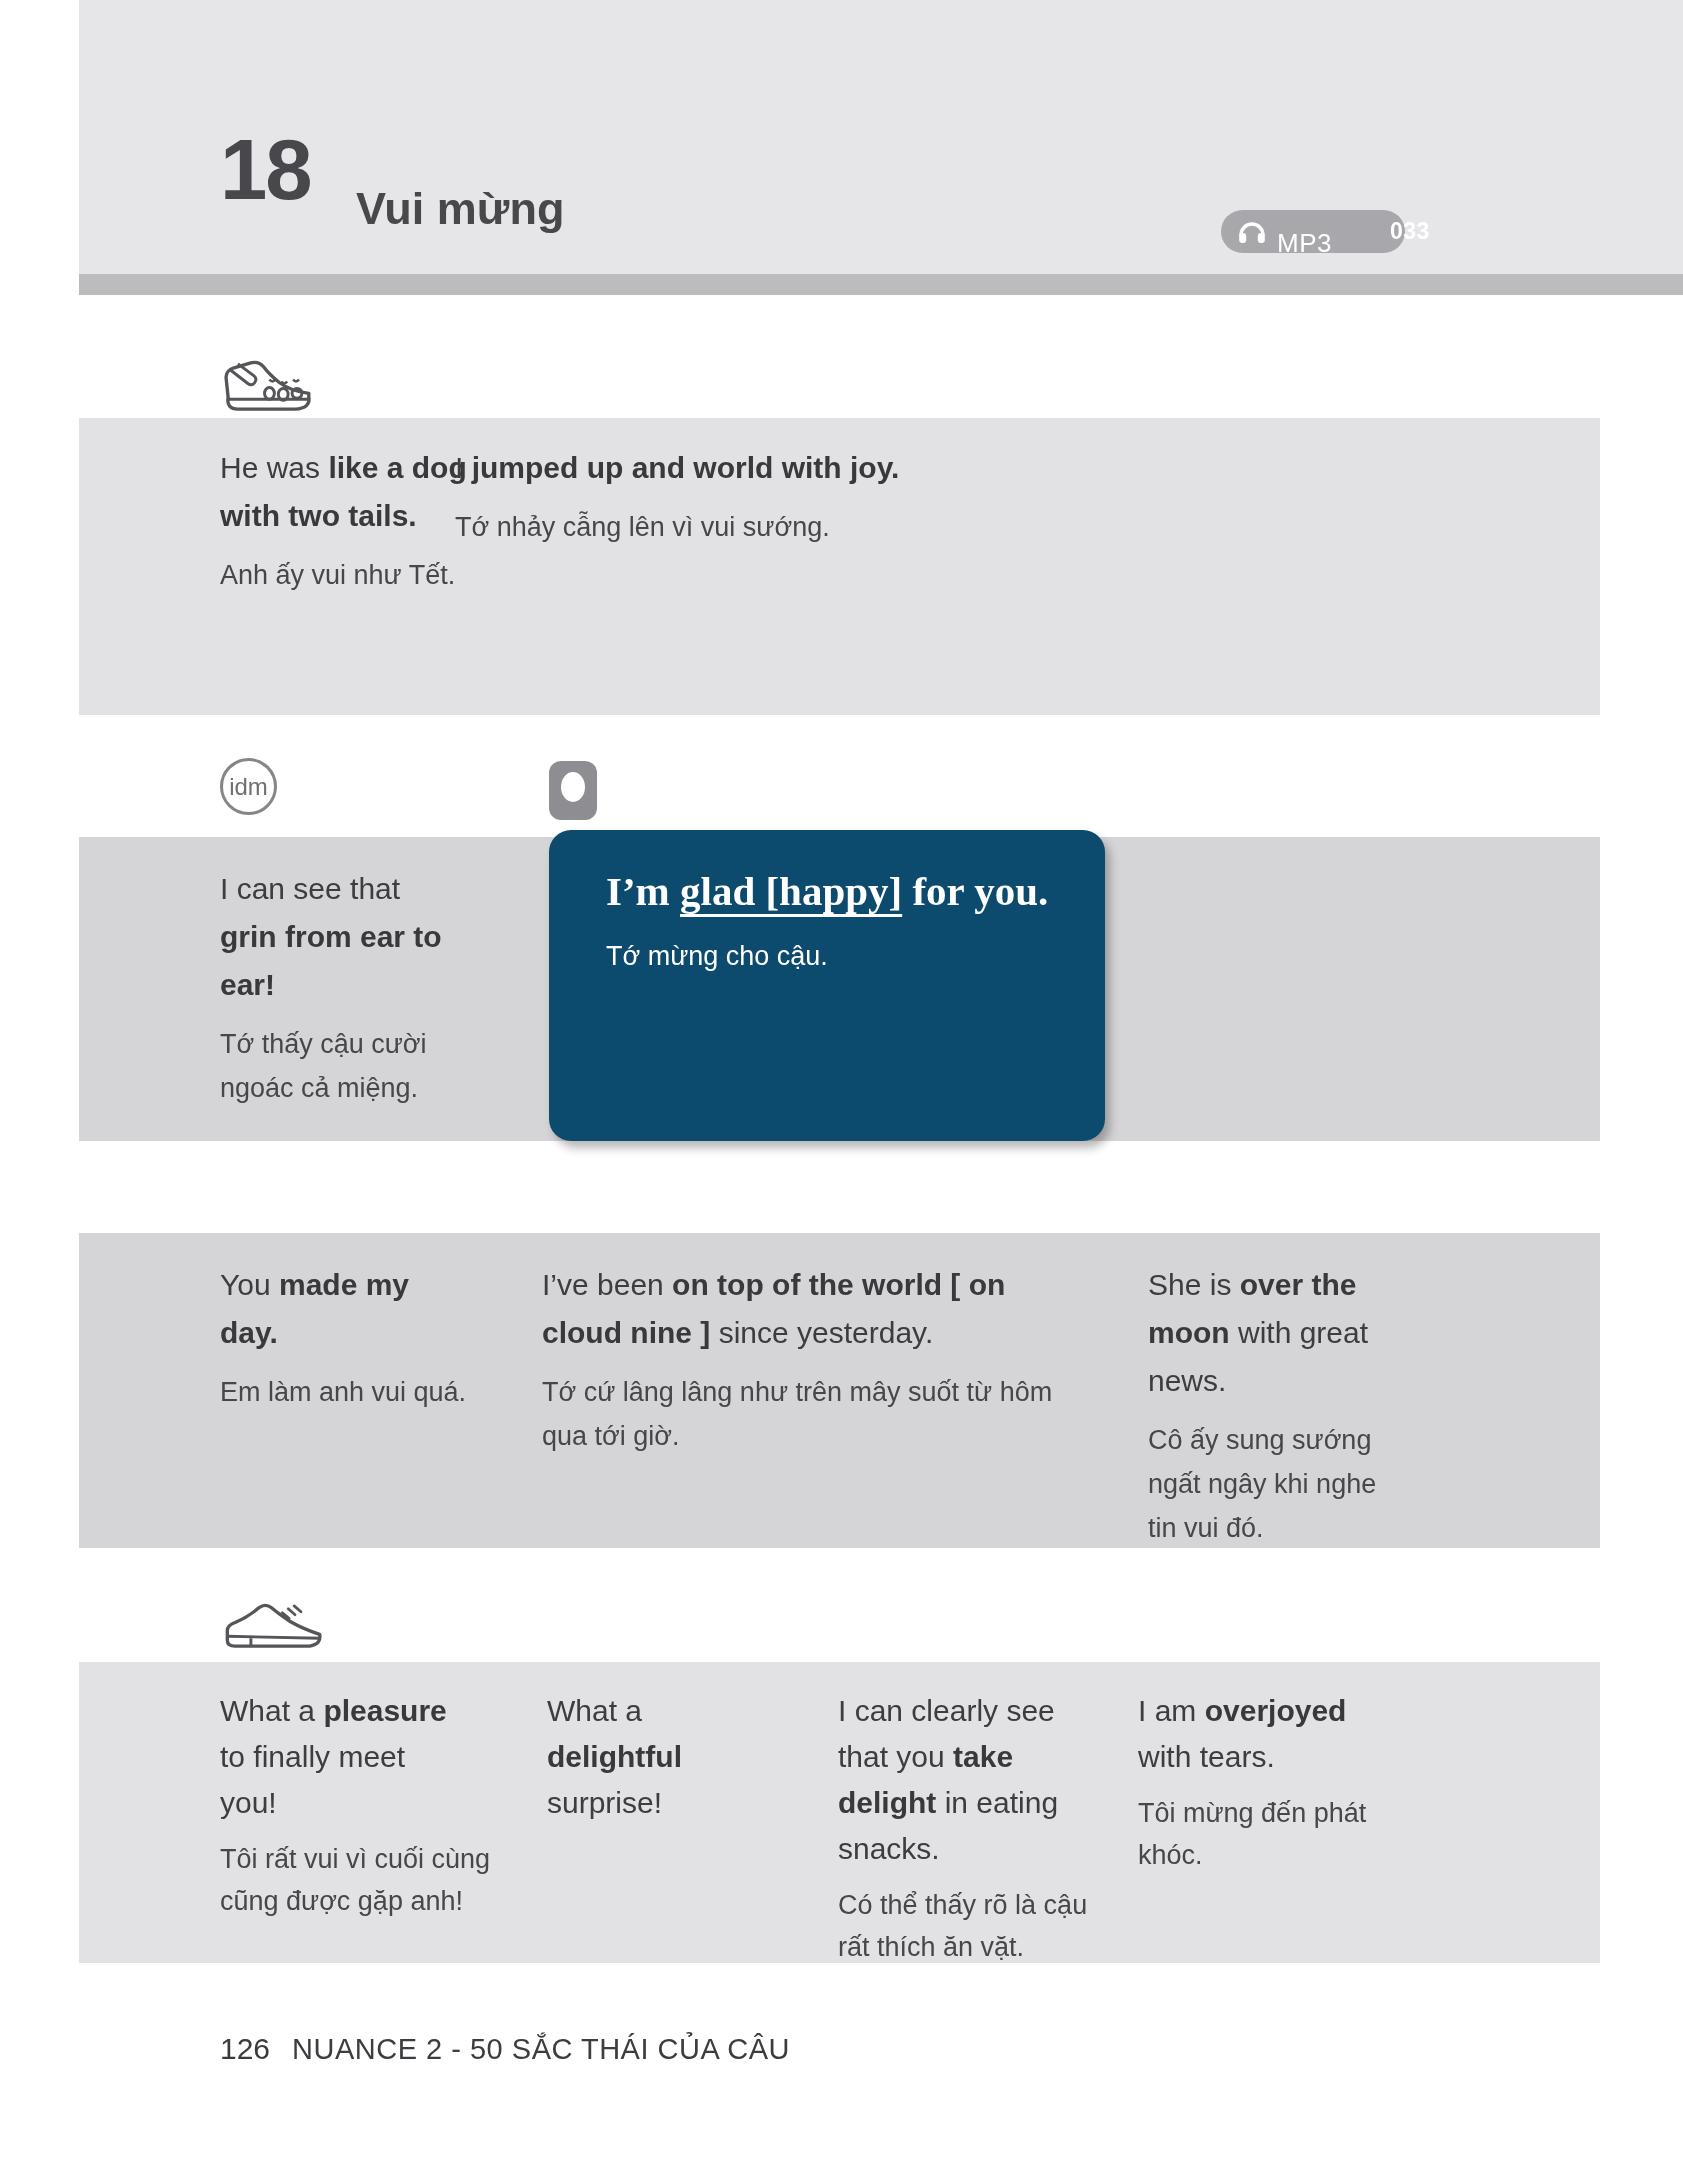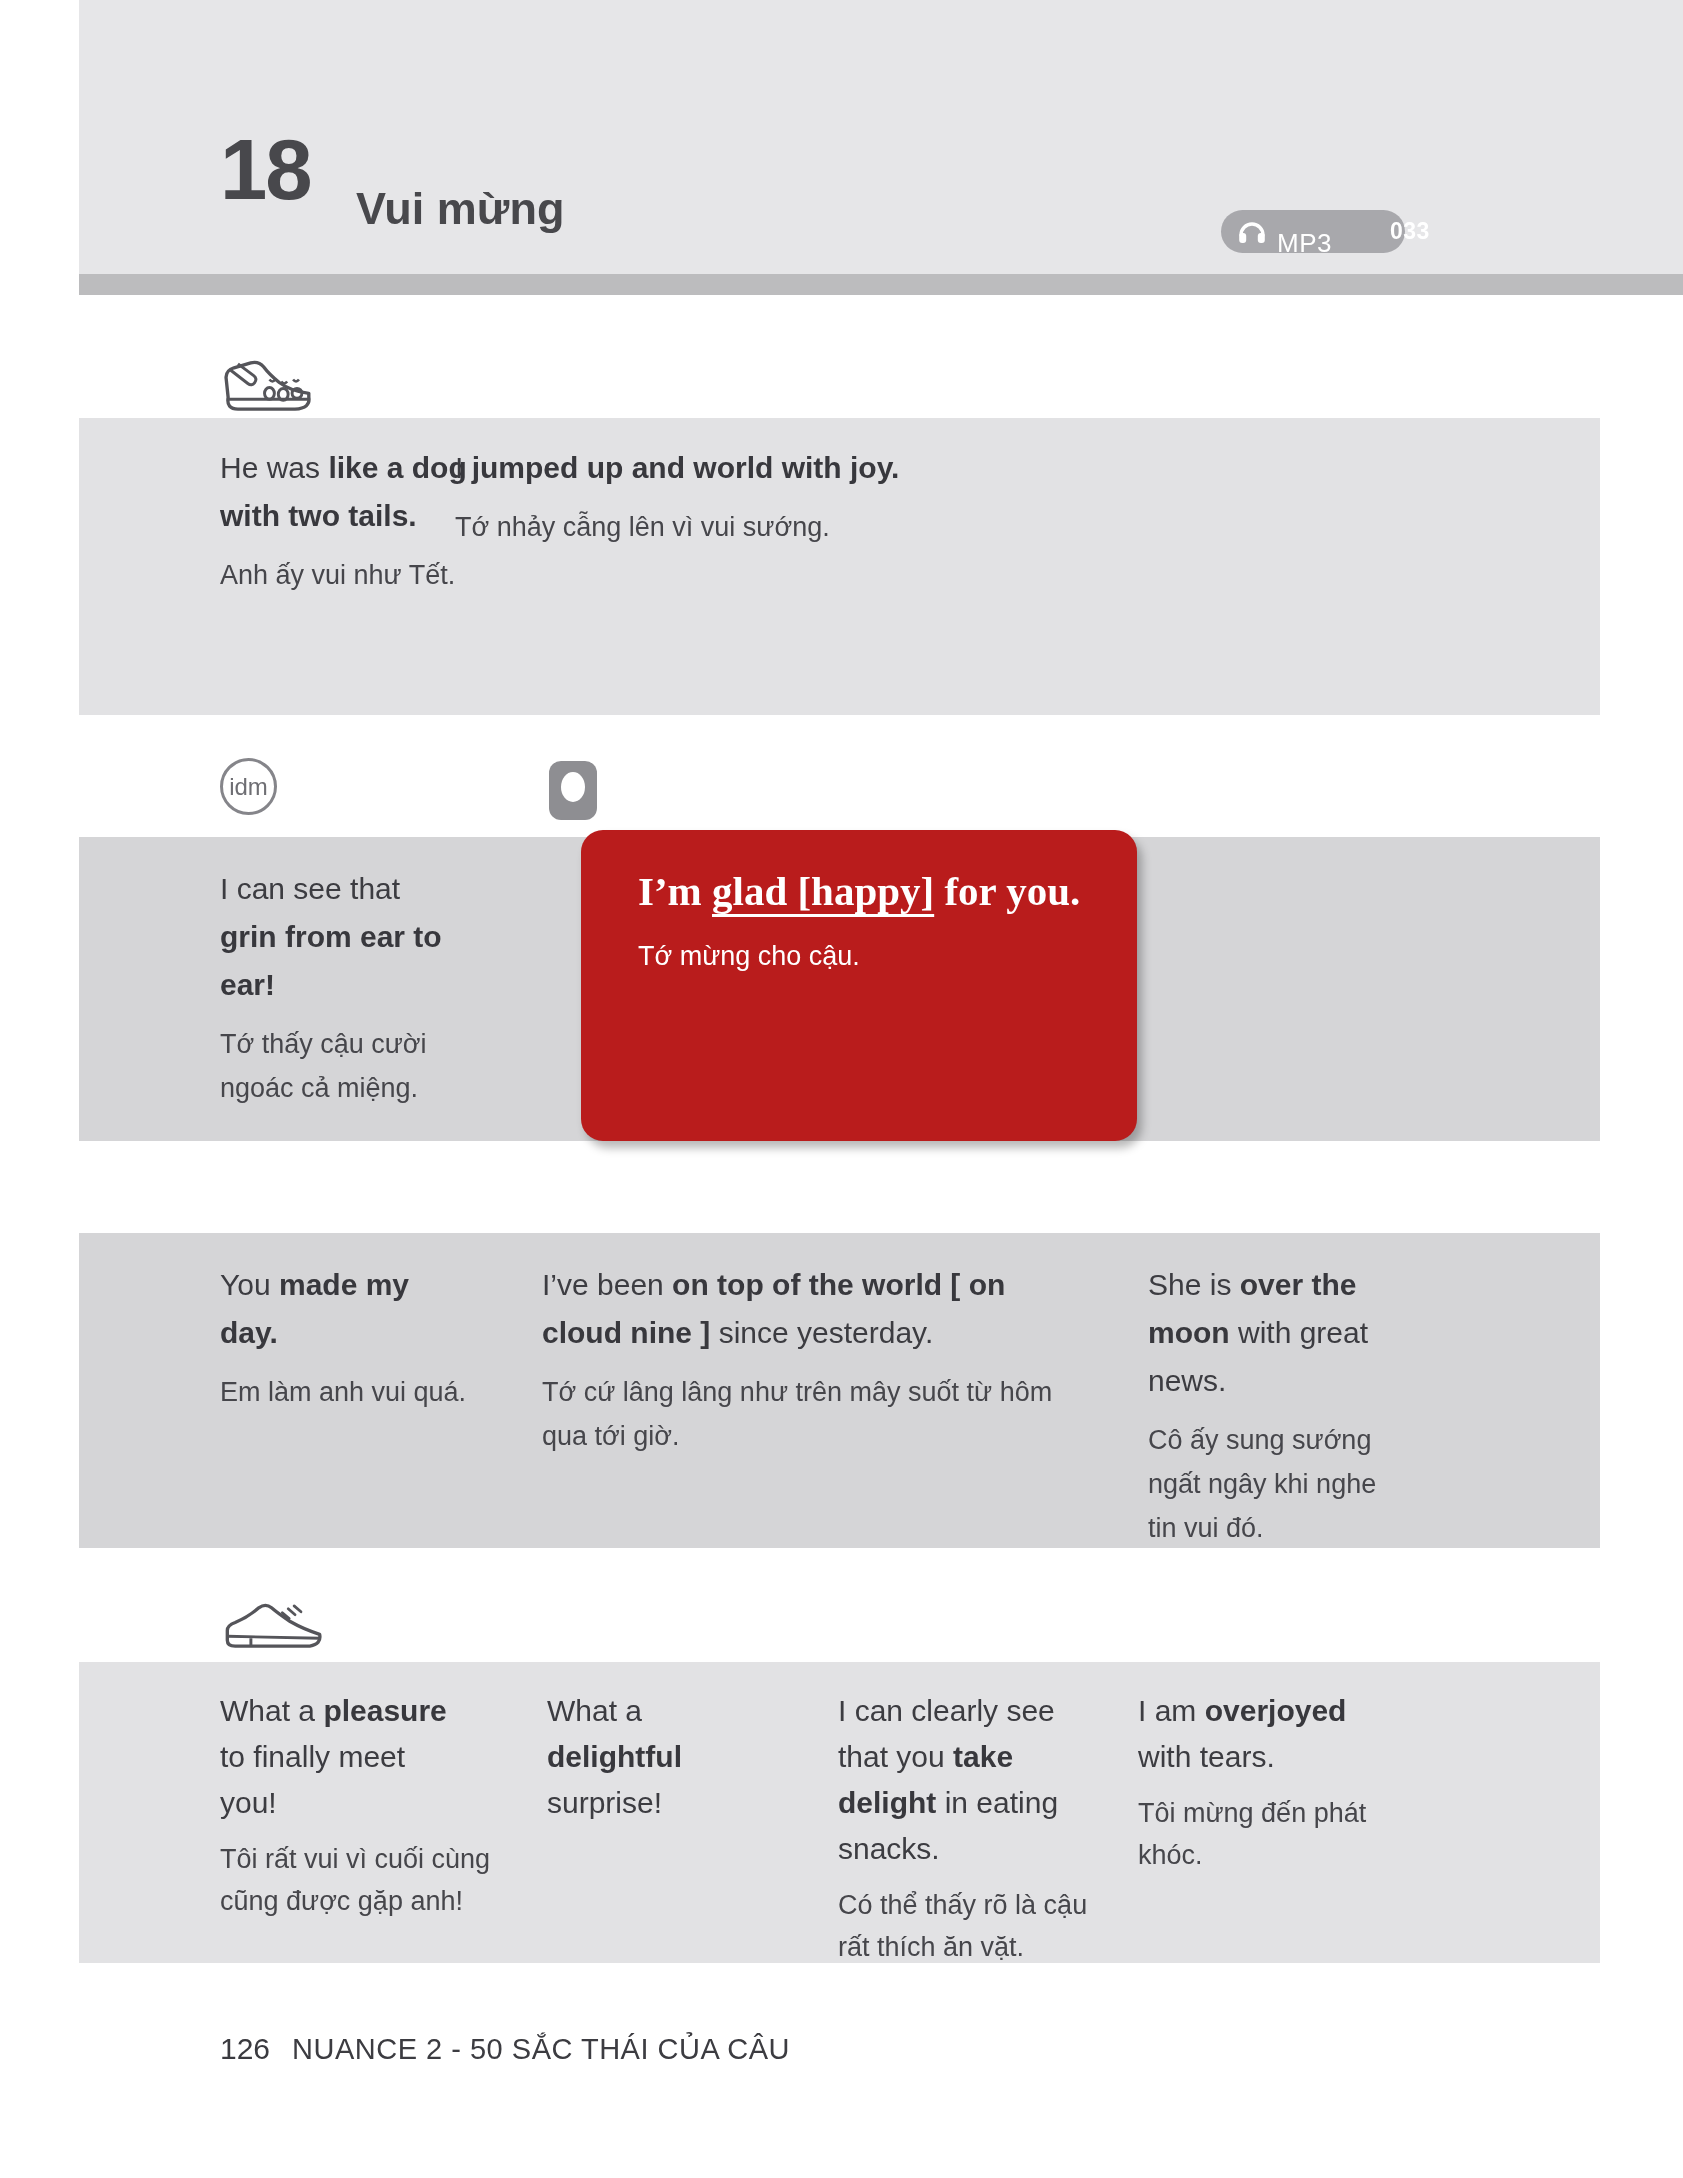--- a/index.html
+++ b/index.html
@@ -30,23 +30,23 @@
   .tight .vi{line-height:42px;margin-top:12px;}
 
   
   .idm{position:absolute;left:220px;top:758px;width:57px;height:57px;border:3px solid #85858a;
        border-radius:50%;box-sizing:border-box;display:flex;align-items:center;justify-content:center;
        font-size:24px;color:#6e6e73;background:transparent;}
   .bubble{position:absolute;left:549px;top:761px;width:48px;height:59px;background:#8e8e92;border-radius:12px;}
   .bubble .dot{position:absolute;left:12px;top:11px;width:24px;height:30px;background:#ffffff;border-radius:50%;}
 
   
-  .card{position:absolute;left:470px;top:-7px;width:556px;height:311px;background:#b91c1c;
+  .card{position:absolute;left:470px;top:-7px;width:556px;height:311px;background:#0c4a6e;
         border-radius:22px;box-shadow:5px 7px 10px rgba(0,0,0,0.28);box-sizing:border-box;
-        padding:36px 40px 12px 57px;margin-left:32px;}
+        padding:36px 40px 12px 57px;}
   .card-en{font-family:"Liberation Serif",serif;font-size:41px;font-weight:700;color:#ffffff;line-height:1.25;}
   .card-en .u{text-decoration:underline;text-decoration-thickness:3px;text-underline-offset:9px;}
   .card-vi{font-size:27px;color:#ffffff;margin-top:24px;white-space:pre-line;}
 
   .icon{position:absolute;}
   svg{display:block;}
 
   
   .footer{position:absolute;left:220px;top:2032px;display:flex;gap:22px;align-items:baseline;}
   .pageno{font-size:30px;font-weight:400;color:#3a3a3f;}

